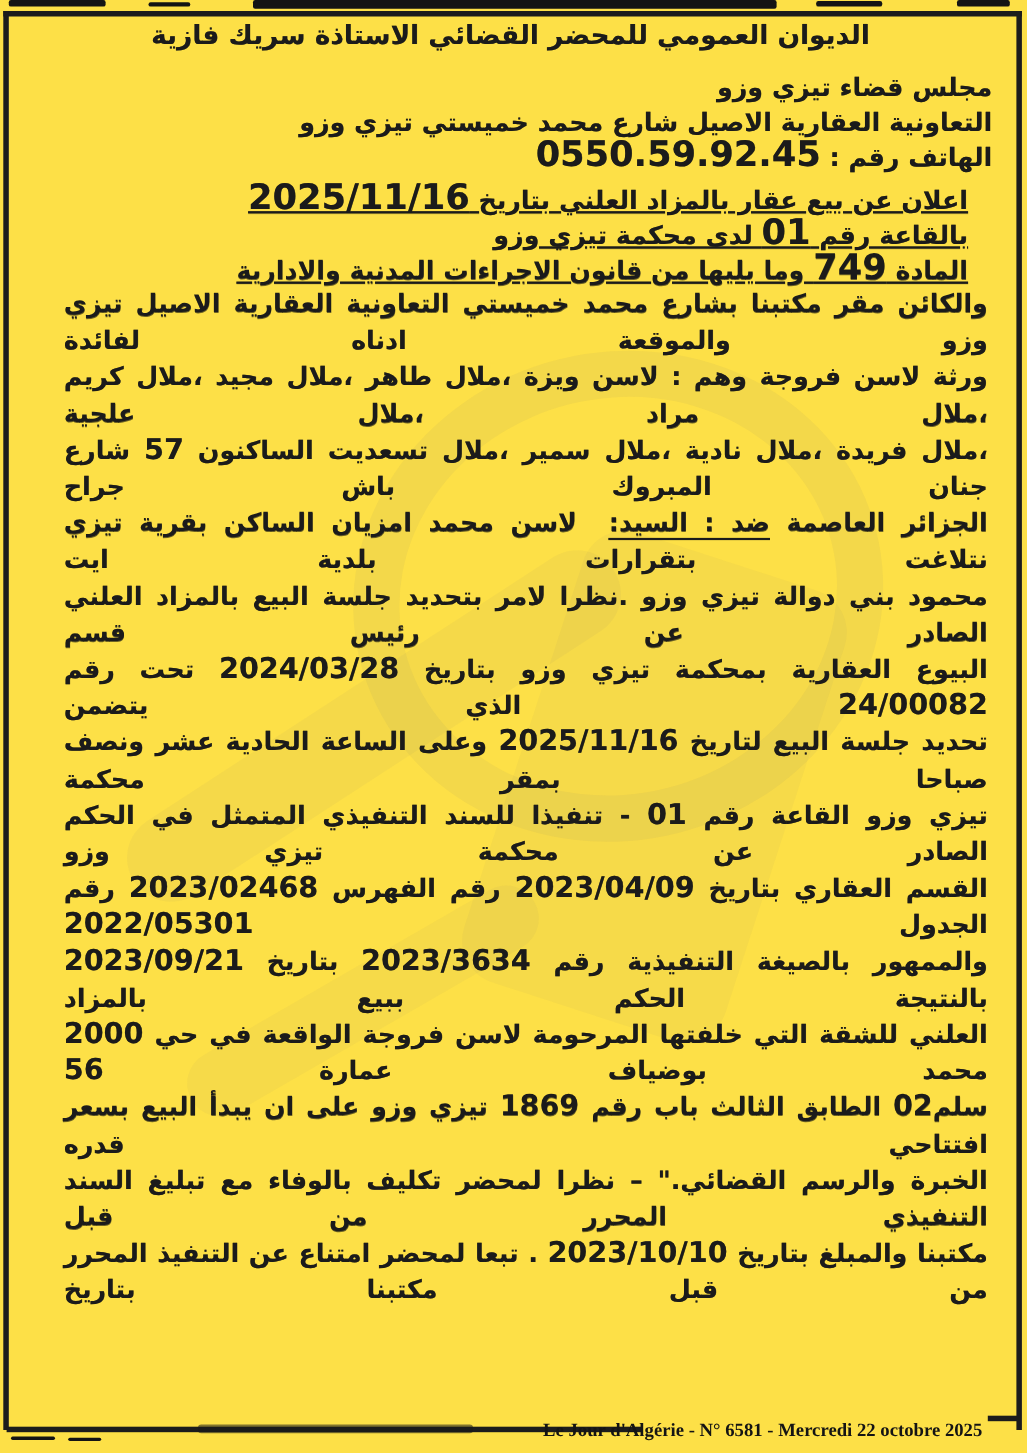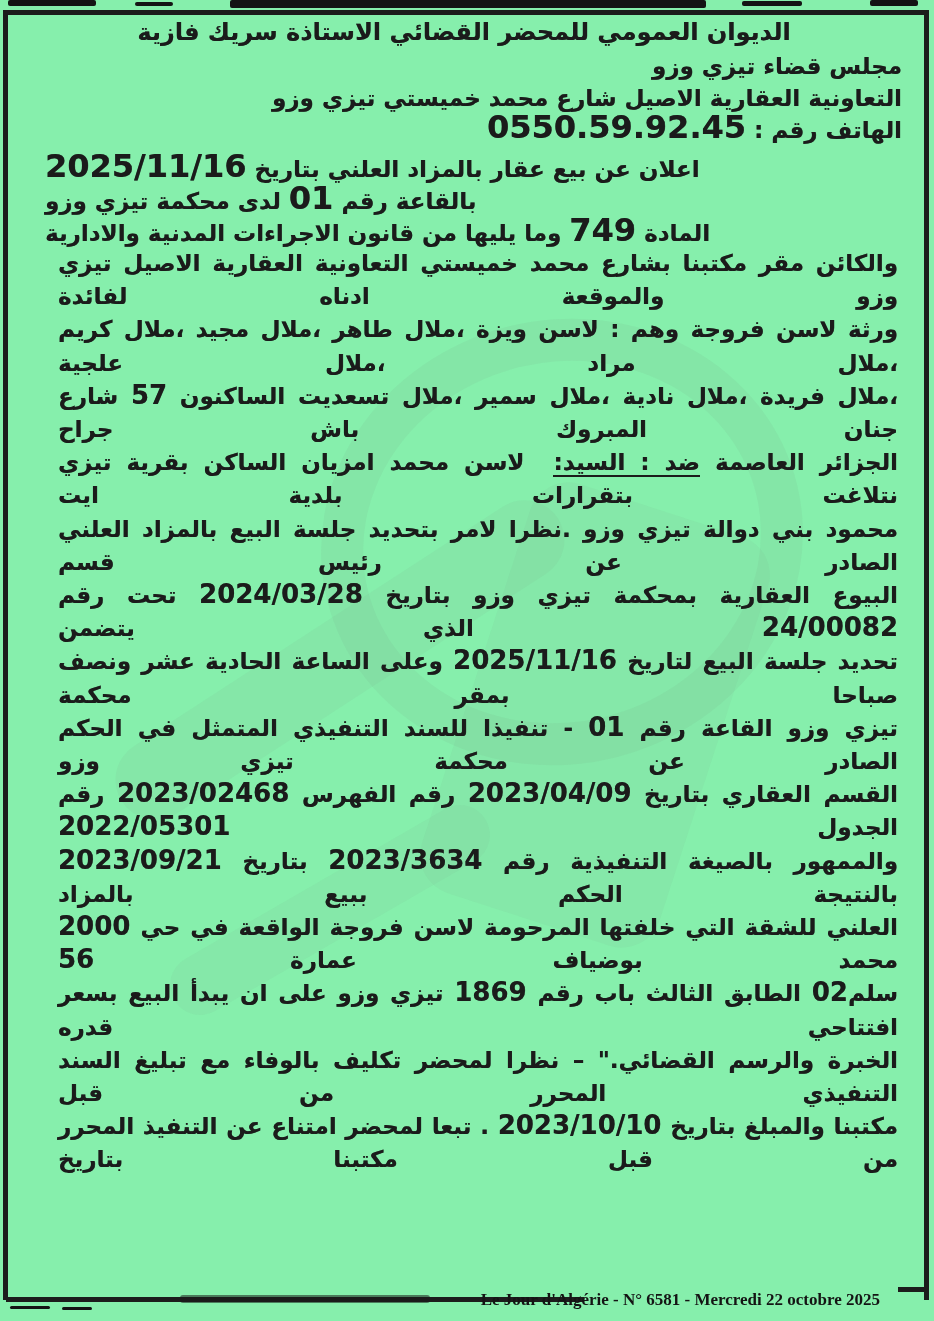--- a/index.html
+++ b/index.html
@@ -1,45 +1,45 @@
 <!DOCTYPE html>
 <html lang="ar"><head>
 <meta charset="utf-8">
 <style>
   html,body{margin:0;padding:0;background:#e8e8e6;}
-  .page{position:relative;width:934px;height:1321px;background:#86efac;overflow:hidden;
+  .page{position:relative;width:934px;height:1321px;background:#fde047;overflow:hidden;
         font-family:"DejaVu Sans","Liberation Sans",sans-serif;color:#1b1b1b;font-weight:700;}
   
   .art{position:absolute;background:#141414;border-radius:2px;}
   
   .frame{position:absolute;left:3px;top:10px;width:926px;height:1290px;box-sizing:border-box;
          border:5px solid #1c1c1c;border-bottom:none;}
   .bottom-line{position:absolute;left:6px;top:1297px;width:578px;height:5px;background:#1c1c1c;}
   .bottom-blotch{position:absolute;left:180px;top:1295px;width:250px;height:8px;background:rgba(25,25,25,.55);border-radius:3px;}
   .corner-stub{position:absolute;left:898px;top:1287px;width:28px;height:5px;background:#1c1c1c;}
   
   .wm{position:absolute;pointer-events:none;}
   .wm1{left:320px;top:320px;width:400px;height:360px;border:42px solid rgba(110,110,110,.07);border-radius:50%;transform:rotate(-14deg);}
   .wm2{left:80px;top:620px;width:520px;height:80px;background:rgba(120,120,120,.06);border-radius:40px;transform:rotate(-33deg);}
   .wm3{left:470px;top:500px;width:250px;height:430px;background:rgba(120,120,120,.05);border-radius:40px;transform:rotate(18deg);}
   .wm4{left:150px;top:880px;width:360px;height:60px;background:rgba(120,120,120,.05);border-radius:30px;transform:rotate(-30deg);}
 
   .content{position:absolute;left:8px;top:14px;width:912px;direction:rtl;
            text-shadow:0.2px 0.2px 0.4px rgba(15,15,15,.6);}
   .title{margin-top:2px;text-align:center;font-size:24px;line-height:32px;}
-  .rblock{margin-top:2px;text-align:right;padding-left:20px;padding-right:18px;}
-  .cblock{margin-top:7px;text-align:left;padding-left:37px;padding-right:40px;}
+  .rblock{margin-top:16px;text-align:right;padding-left:20px;padding-right:18px;}
+  .cblock{margin-top:7px;text-align:right;padding-left:37px;padding-right:40px;text-decoration:underline;}
   .hline{font-size:23px;line-height:32px;white-space:nowrap;}
   .numh{font-size:32px;line-height:0;letter-spacing:.5px;}
   .body{margin-top:-2px;padding-right:22px;padding-left:50px;font-size:23px;line-height:33.2px;
         text-align:justify;}
   .bline{text-align-last:justify;}
   .num{font-size:26px;line-height:0;letter-spacing:.3px;}
   .u{border-bottom:2.5px solid #1b1b1b;margin-left:14px;}
-  .footer{position:absolute;top:1290px;right:54px;direction:ltr;
+  .footer{position:absolute;top:1290px;right:41px;direction:ltr;
           font-family:"Liberation Serif","DejaVu Serif",serif;font-weight:700;
           font-size:17px;color:#141414;white-space:nowrap;}
 </style>
 </head>
 <body>
 
 <div class="page">
 
   <div class="art" style="left:8px;top:0;width:88px;height:6px;"></div>
   <div class="art" style="left:135px;top:2px;width:38px;height:4px;"></div>

